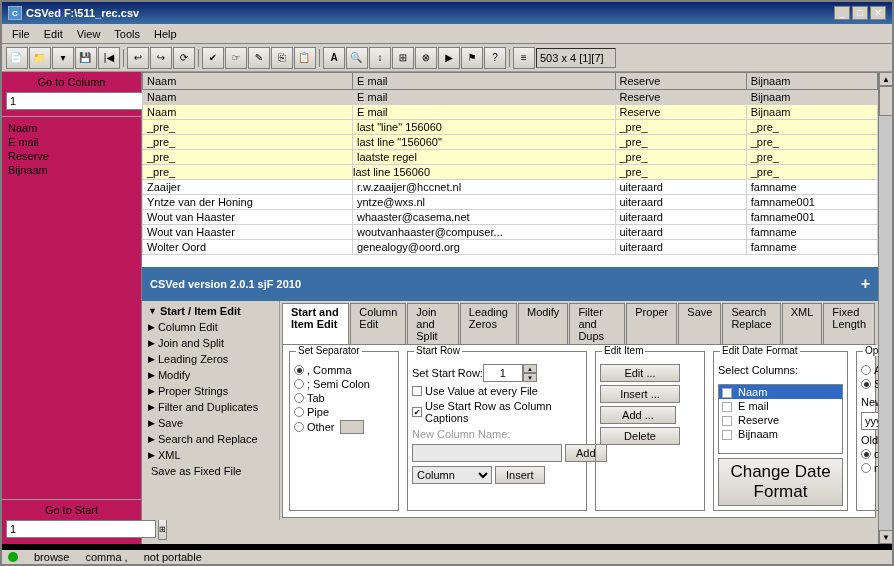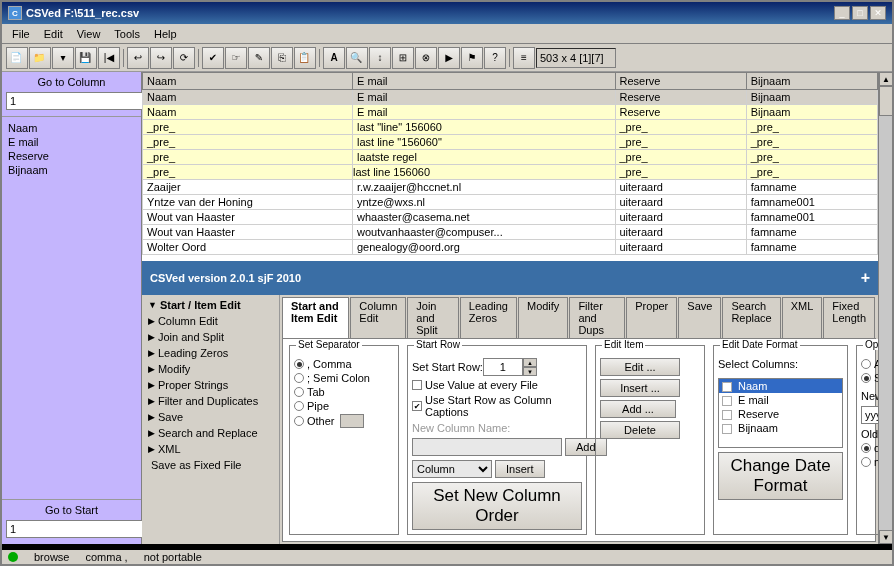--- a/index.html
+++ b/index.html
@@ -15,21 +15,21 @@
     .menu-bar { background: #d4d0c8; border-bottom: 1px solid #808080; padding: 2px 4px; display: flex; gap: 2px; height: 20px; align-items: center; }
     .menu-item { padding: 1px 6px; cursor: pointer; font-size: 11px; }
 
     .toolbar { background: #d4d0c8; border-bottom: 1px solid #999; padding: 2px 4px; display: flex; align-items: center; gap: 1px; height: 28px; flex-wrap: nowrap; }
     .toolbar-btn { width: 22px; height: 22px; background: linear-gradient(to bottom, #f0efed, #d4d0c8); border: 1px solid #808080; display: flex; align-items: center; justify-content: center; cursor: pointer; font-size: 10px; flex-shrink: 0; }
     .toolbar-sep { width: 1px; height: 18px; background: #808080; margin: 0 2px; }
     .toolbar-text { border: 1px solid #808080; background: white; padding: 1px 3px; height: 20px; width: 80px; font-size: 11px; }
 
     .main-area { display: flex; flex: 1; overflow: hidden; }
 
-    .left-panel { width: 140px; background: #c4b5fd; border-right: 1px solid #808080; display: flex; flex-direction: column; flex-shrink: 0; }
+    .left-panel { width: 140px; background: #be185d; border-right: 1px solid #808080; display: flex; flex-direction: column; flex-shrink: 0; }
     .goto-col { padding: 4px; border-bottom: 1px solid #999; }
     .goto-label { text-align: center; font-size: 11px; margin-bottom: 2px; }
     .goto-row { display: flex; gap: 2px; align-items: center; }
     .goto-input { flex: 1; height: 18px; border: 1px solid #808080; padding: 1px 3px; background: white; }
     .goto-browse-btn { width: 22px; height: 22px; background: linear-gradient(to bottom, #f0efed, #d4d0c8); border: 1px solid #808080; display: flex; align-items: center; justify-content: center; font-size: 8px; cursor: pointer; }
 
     .col-list { padding: 4px; font-size: 11px; flex: 1; }
     .col-item { padding: 1px 2px; cursor: pointer; }
 
     .goto-line { padding: 4px; border-top: 1px solid #999; }
@@ -391,21 +391,20 @@
                   <input class="col-name-input" style="background: rgb(232, 232, 232);">
                   <button class="action-btn">Add</button>
                 </div>
                 <div class="col-name-row">
                   <select class="col-select" style="width:80px; height:18px; background:#e8e8e8; border:1px solid #808080;">
                     <option>Column</option>
                   </select>
                   <button class="action-btn">Insert</button>
                 </div>
               </div>
-              <button class="action-btn-wide">Set New Column Order</button>
             </div>
 
             <div class="section-box edit-item-section">
               <span class="section-title">Edit Item</span>
               <div class="edit-btn-group">
                 <button class="action-btn" style="width:80px;">Edit ...</button>
                 <button class="action-btn" style="width:80px;">Insert ...</button>
                 <button class="action-btn" style="width:76px;">Add ...</button>
                 <button class="action-btn" style="width:80px;">Delete</button>
               </div>

